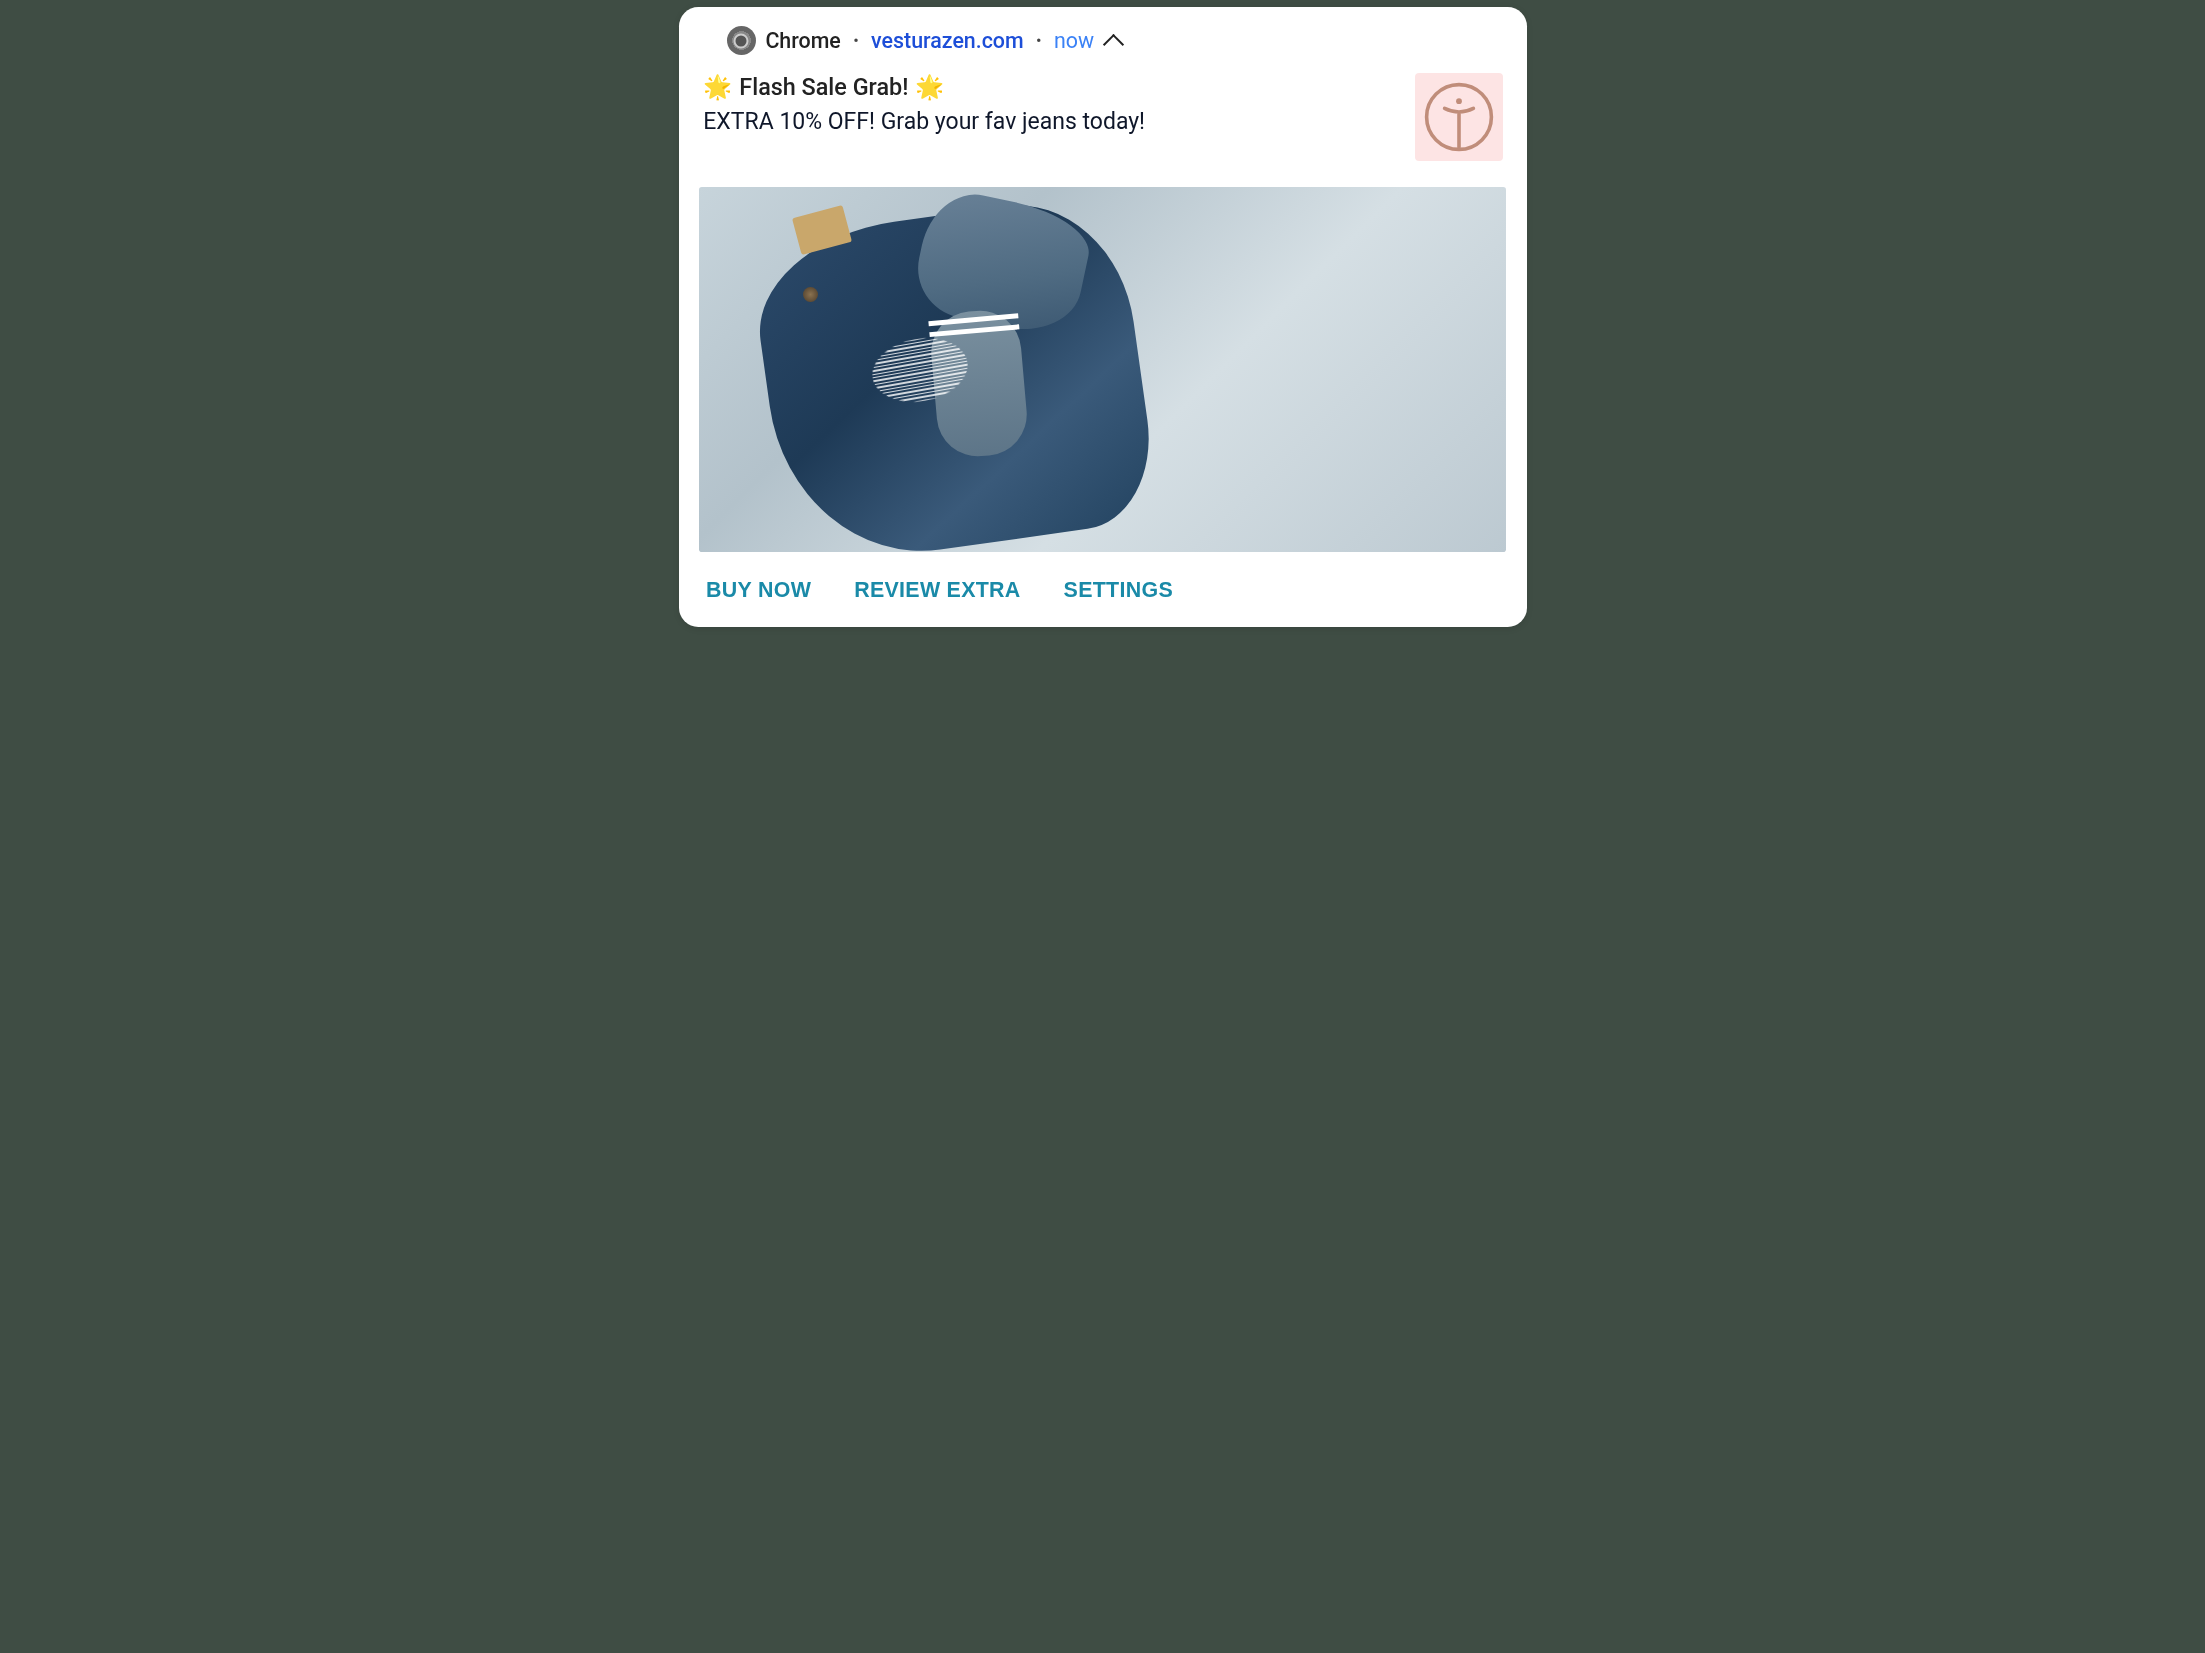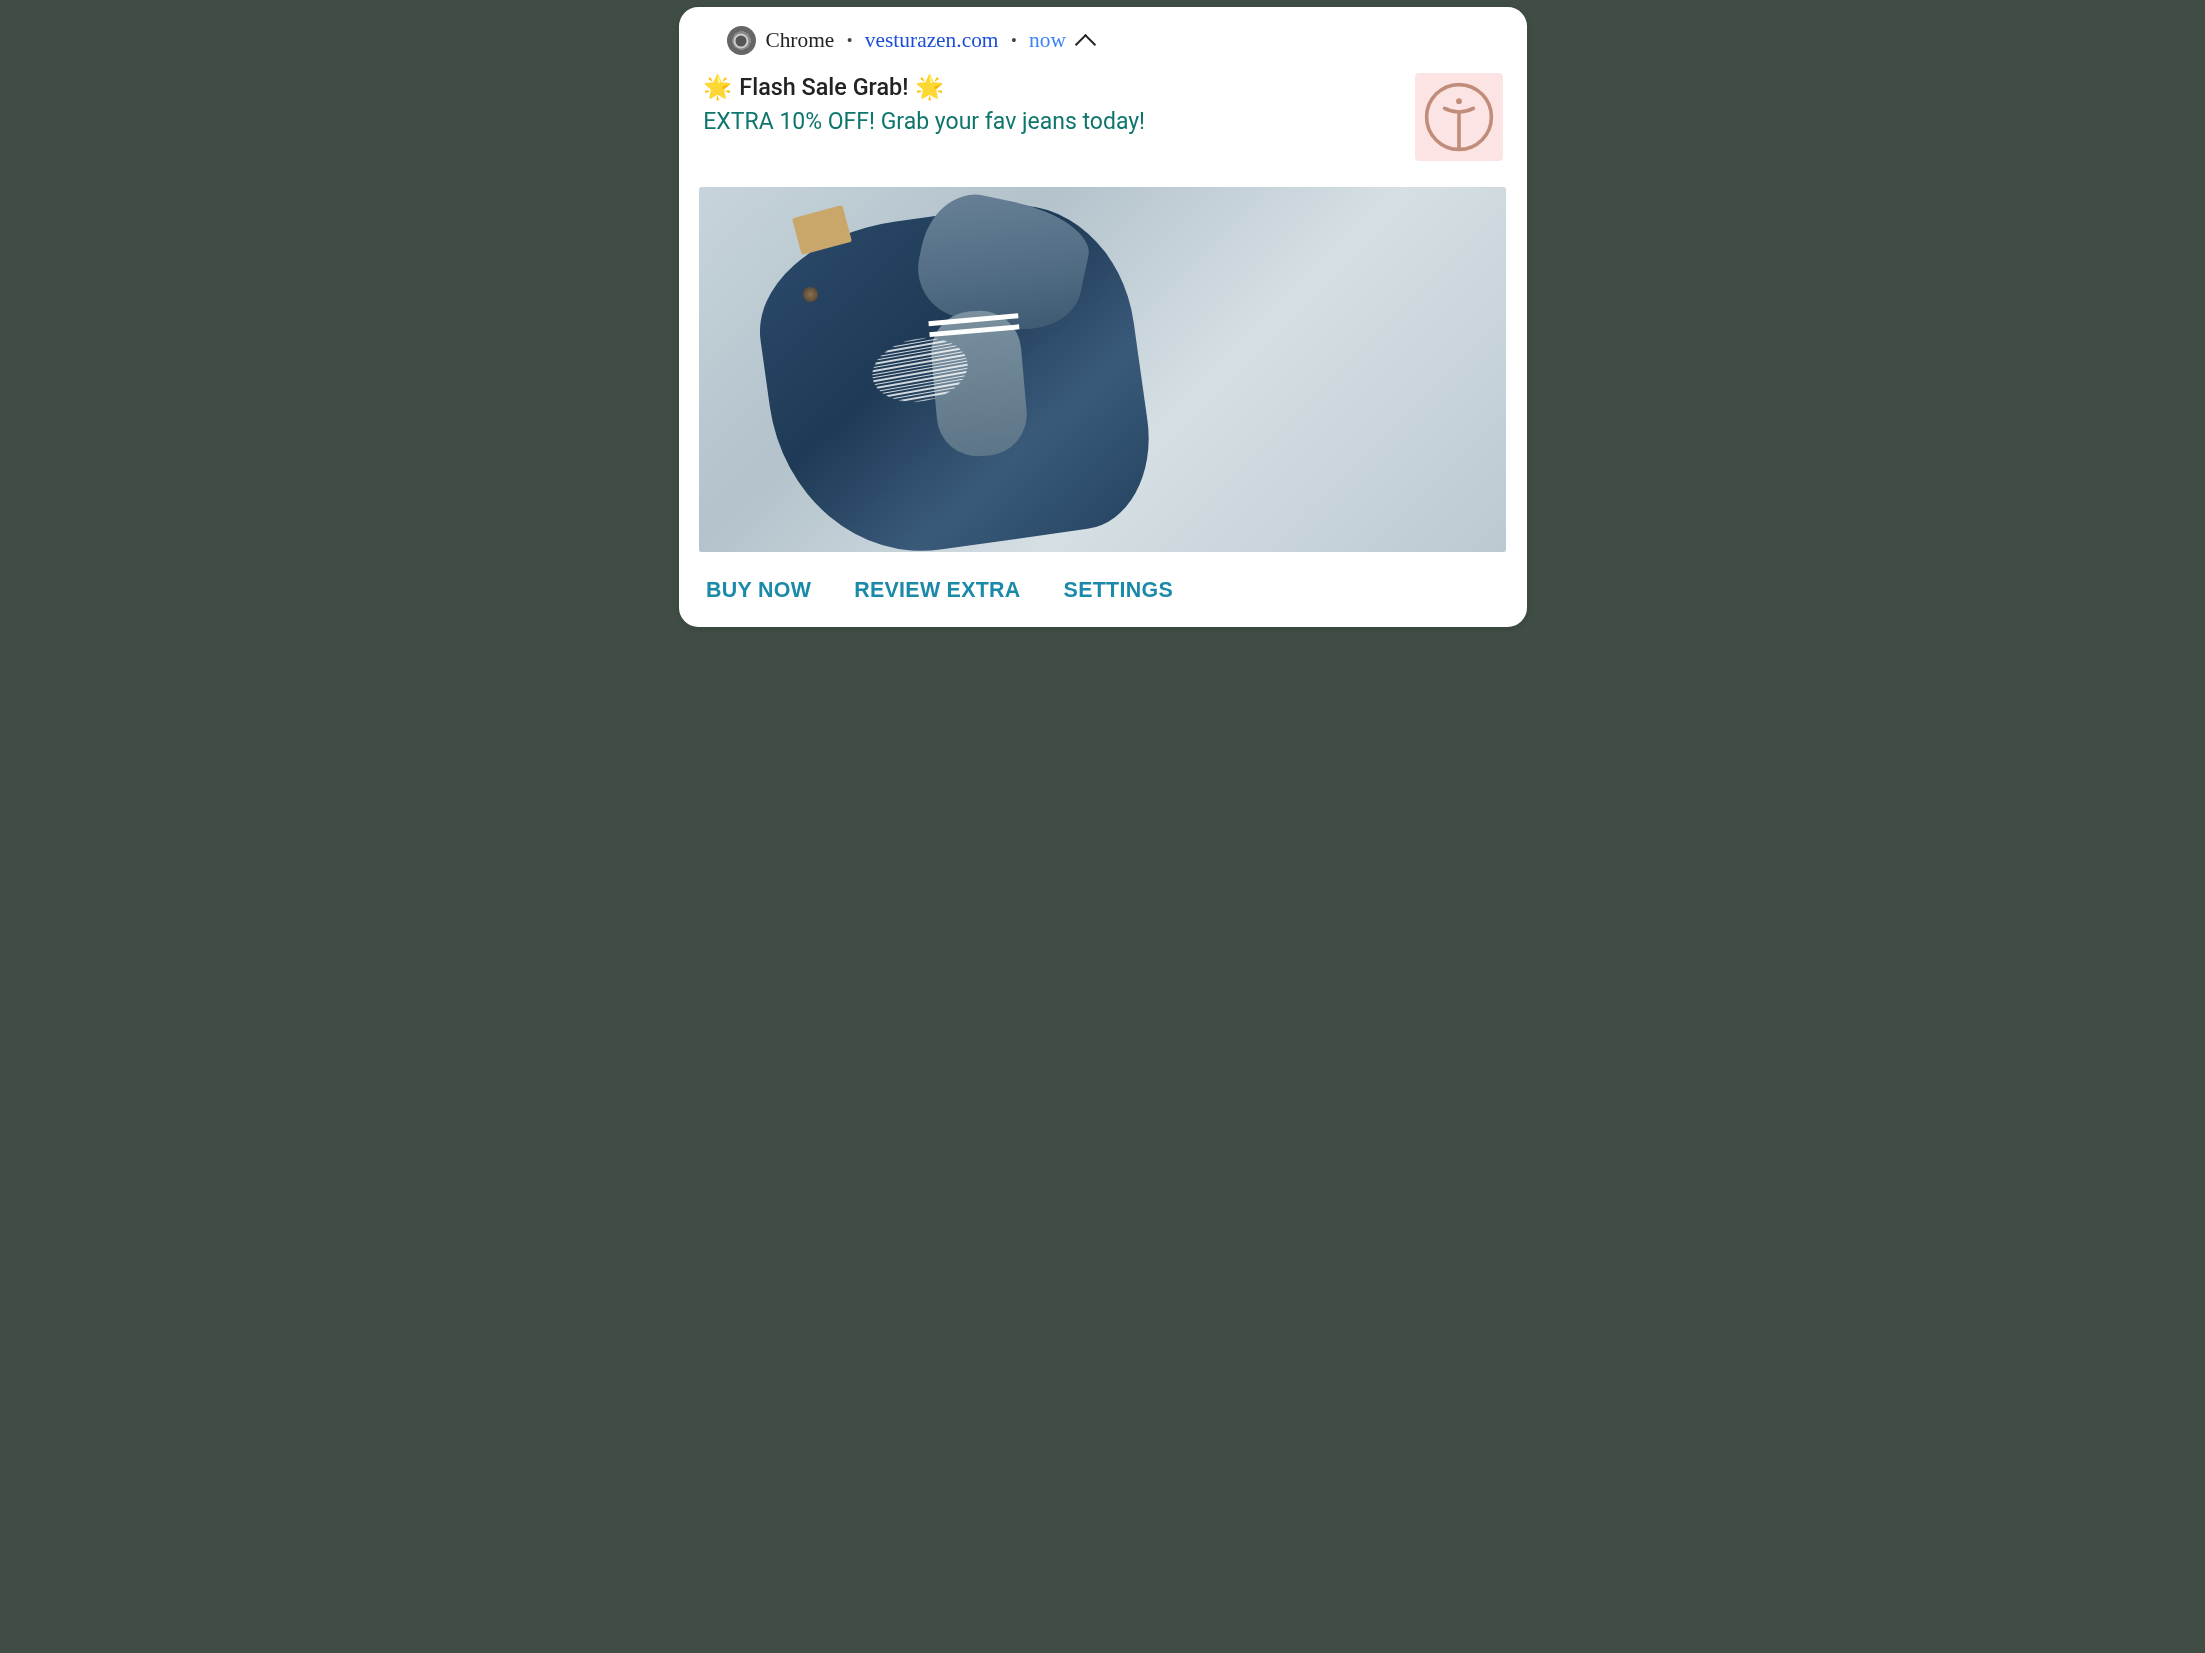--- a/index.html
+++ b/index.html
@@ -24,21 +24,20 @@
       padding: 19.3px 20.7px 20.7px 20.7px;
       box-shadow: 0 1.4px 6.9px rgba(0,0,0,0.1);
     }
     .header-row {
       display: flex;
       align-items: center;
       gap: 9.6px;
       font-size: 21.4px;
       color: #333;
       padding-left: 27.6px;
-      font-family: Liberation Serif, serif;
     }
     .chrome-icon {
       width: 29px;
       height: 29px;
       border-radius: 50%;
       background: radial-gradient(circle at center, #fff 0%, #fff 22%, #888 23%, #888 45%, #666 46%, #666 100%);
       position: relative;
       flex-shrink: 0;
     }
     .chrome-icon::before {
@@ -99,21 +98,21 @@
       gap: 6.9px;
       font-size: 23.4px;
       font-weight: 500;
       color: #222;
     }
     .star-emoji {
       font-size: 23.4px;
     }
     .body-text {
       font-size: 23px;
-      color: #0f766e;
+      color: #0f172a;
       margin-top: 6.9px;
       font-weight: 400;
     }
     .brand-badge {
       width: 88px;
       height: 88px;
       background: #fde4e4;
       border-radius: 4.1px;
       display: flex;
       align-items: center;

